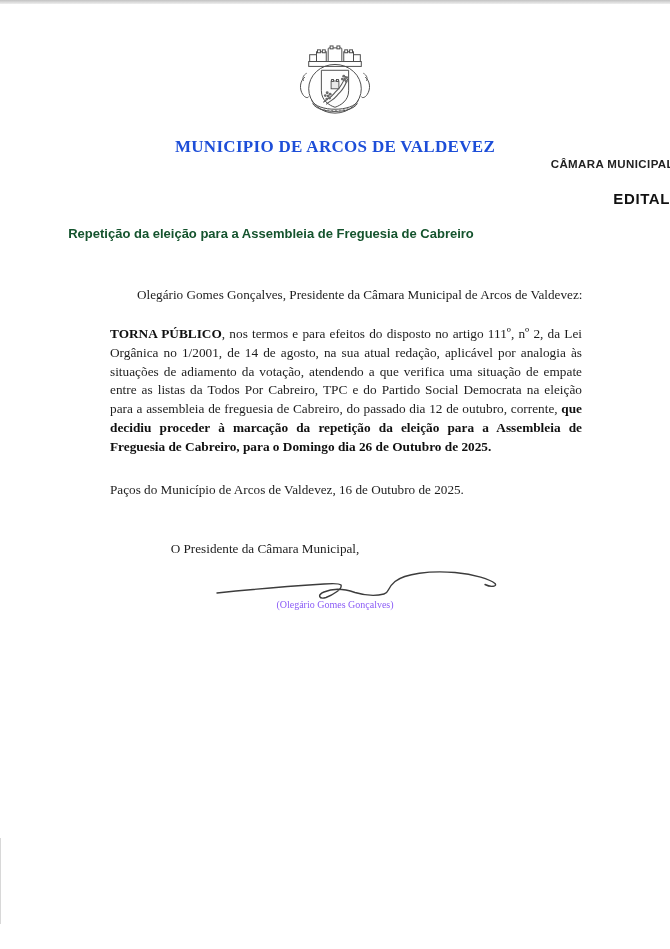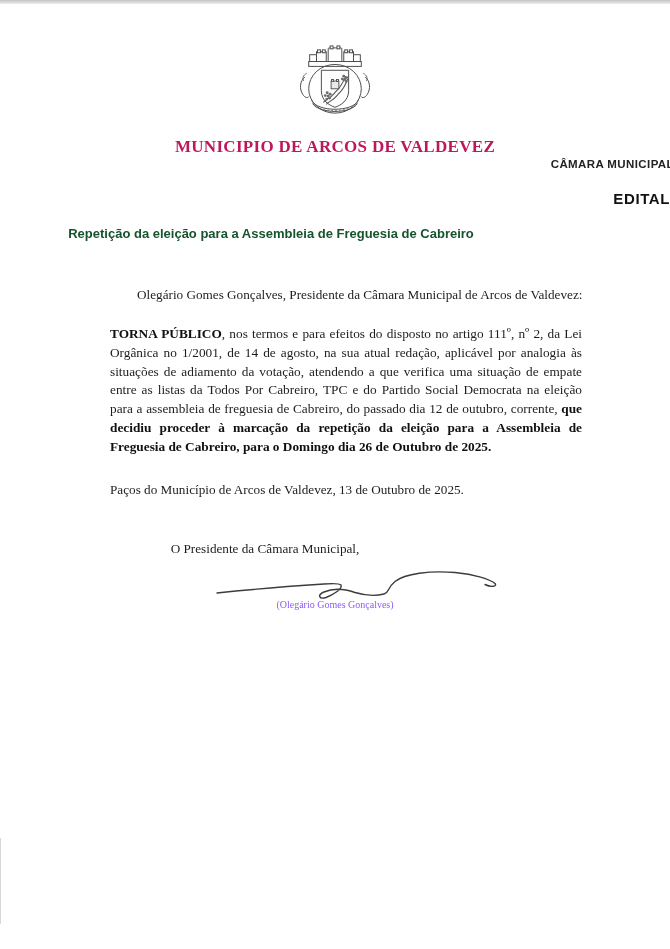--- a/index.html
+++ b/index.html
@@ -20,21 +20,21 @@
     position:absolute;left:0;top:838px;width:1px;height:86px;background:#d8d8d8;
   }
   .crest{
     position:absolute;top:44px;left:50%;transform:translateX(-50%);
     width:78px;height:74px;
   }
   .municipality{
     position:absolute;top:137px;left:0;width:670px;
     text-align:center;
     font-family:"Liberation Serif", serif;
-    font-weight:bold;font-size:17px;letter-spacing:.3px;color:#be185d;
+    font-weight:bold;font-size:17px;letter-spacing:.3px;color:#1d4ed8;
   }
   .department{
     position:absolute;top:158px;left:4px;width:670px;
     text-align:right;
     font-family:"Liberation Sans", sans-serif;
     font-weight:bold;font-size:11.5px;letter-spacing:.4px;color:#222;
   }
   .edital-title{
     position:absolute;top:190px;left:0;width:670px;
     text-align:right;
@@ -145,21 +145,21 @@
 
   <div class="municipality">MUNICIPIO DE ARCOS DE VALDEVEZ</div>
   <div class="department">CÂMARA MUNICIPAL</div>
   <div class="edital-title">EDITAL</div>
   <div class="edital-subtitle">Repetição da eleição para a Assembleia de Freguesia de Cabreiro</div>
 
   <div class="intro-line">Olegário Gomes Gonçalves, Presidente da Câmara Municipal de Arcos de Valdevez:</div>
 
   <p class="main-paragraph"><strong>TORNA PÚBLICO</strong><span>, nos termos e para efeitos do disposto no artigo 111º, nº 2, da Lei Orgânica no 1/2001, de 14 de agosto, na sua atual redação, aplicável por analogia às situações de adiamento da votação, atendendo a que verifica uma situação de empate entre as listas da Todos Por Cabreiro, TPC e do Partido Social Democrata na eleição para a assembleia de freguesia de Cabreiro, do passado dia 12 de outubro, corrente, </span><strong>que decidiu proceder à marcação da repetição da eleição para a Assembleia de Freguesia de Cabreiro, para o Domingo dia 26 de Outubro de 2025.</strong></p>
 
-  <div class="dateline">Paços do Município de Arcos de Valdevez, 13 de Outubro de 2025.</div>
+  <div class="dateline">Paços do Município de Arcos de Valdevez, 16 de Outubro de 2025.</div>
 
   <div class="sig-title">O Presidente da Câmara Municipal,</div>
 
   <div class="sig-squiggle">
     <svg viewBox="0 0 296 40" width="296" height="40" xmlns="http://www.w3.org/2000/svg">
       <path d="M3,28 C40,24 80,21 110,19 C119,18.3 125,18 127,20 C128.5,24 119,30 112,32.5
                C105,34.5 103,30 110,27 C120,22.5 131,24 141,27.5 C151,30.5 161,31.5 170,29
                C176,27.3 172,24 181,16.5 C191,8.5 216,5.5 241,7.5 C261,9.3 276,14.5 281,18.5
                C283.5,21.5 277,22.5 271,19.5" fill="none" stroke="#3c3c3c" stroke-width="1.4" stroke-linecap="round"></path>
     </svg>

